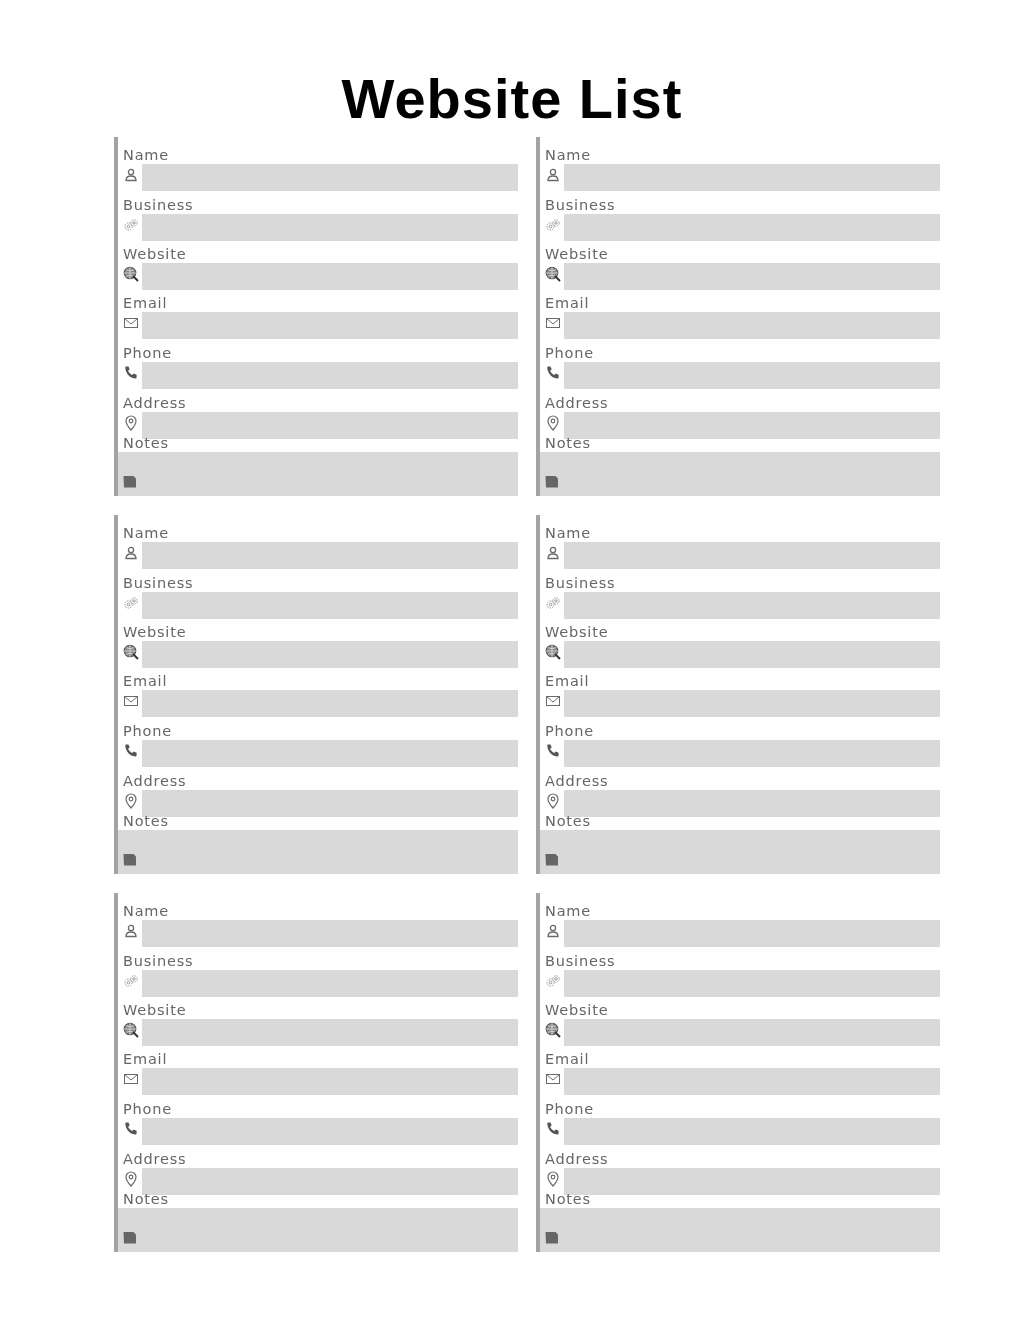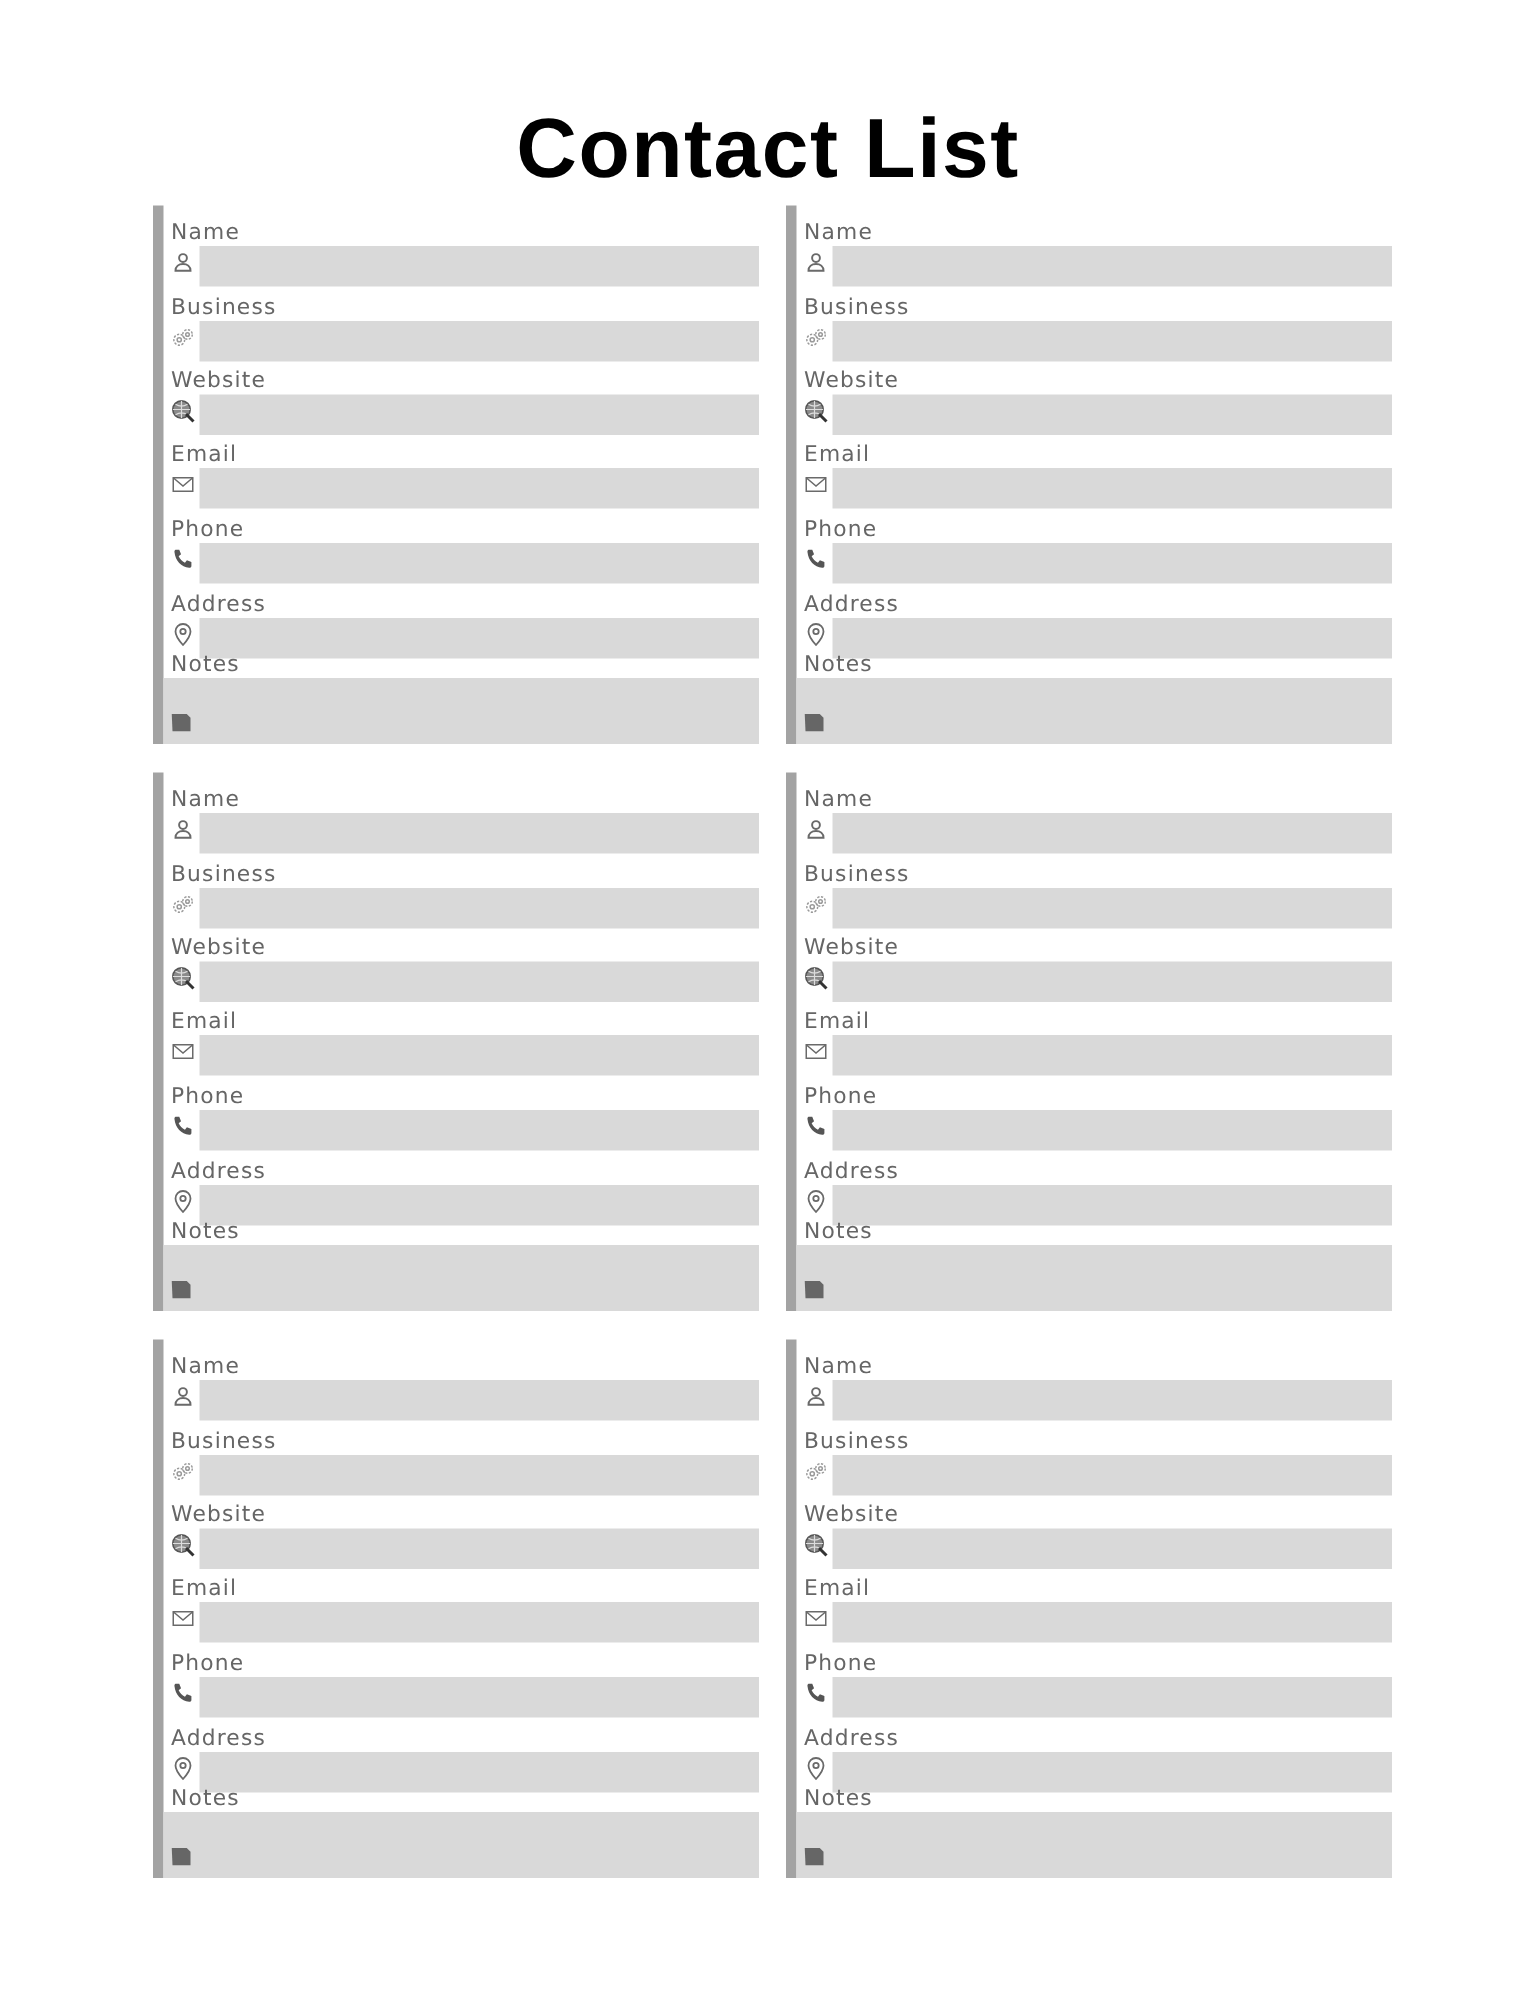--- a/index.html
+++ b/index.html
@@ -4,42 +4,42 @@
   <style>
     html, body { margin: 0; padding: 0; background: #ffffff; }
     body { width: 1024px; height: 1326px; position: relative; overflow: hidden; font-family: "DejaVu Sans", sans-serif; }
     .title {
       position: absolute; left: 0; top: 68px; width: 1024px; text-align: center;
       font-family: "Liberation Sans", sans-serif; font-weight: bold; font-size: 56px;
       color: #000; letter-spacing: 1px; line-height: 62px;
     }
     .card {
       position: absolute; width: 404px; height: 359px;
-      border-left: 7px solid #a3a3a3; box-sizing: border-box;
+      border-left: 4px solid #a3a3a3; box-sizing: border-box; margin-left: 12px;
     }
     .field { position: absolute; left: 0; right: 0; height: 50px; }
     .label {
       position: absolute; left: 5px; top: 0; font-family: "DejaVu Sans", sans-serif;
       font-size: 14.5px; color: #666; letter-spacing: 0.8px; line-height: 18px;
     }
     .icon { position: absolute; left: 5px; top: 21px; width: 16px; height: 16px; color: #6a6a6a; }
     .icon svg { width: 16px; height: 16px; display: block; }
     .input {
       position: absolute; left: 24px; right: 0; top: 18px; height: 27px;
       background: #d9d9d9; border: none;
     }
     .notes-input {
       position: absolute; left: 0; right: 0; top: 18px; height: 44px; background: #d9d9d9;
     }
     .notes-icon { position: absolute; left: 5px; top: 22px; width: 14px; height: 14px; }
   </style>
 </head>
 <body>
 
-<div class="title">Contact List</div>
+<div class="title">Website List</div>
 
 <div id="cards-root">
     <div class="card" style="left: 102px; top: 137px;">
     <div class="field" style="top:9px">
       <span class="label">Name</span>
       <span class="icon">
         <svg viewBox="0 0 16 16" fill="none" stroke="currentColor" stroke-width="1.3">
             <circle cx="8" cy="5" r="2.6"></circle>
             <path d="M3 13.5c0-2.8 2.2-4.5 5-4.5s5 1.7 5 4.5z"></path>
           </svg>

